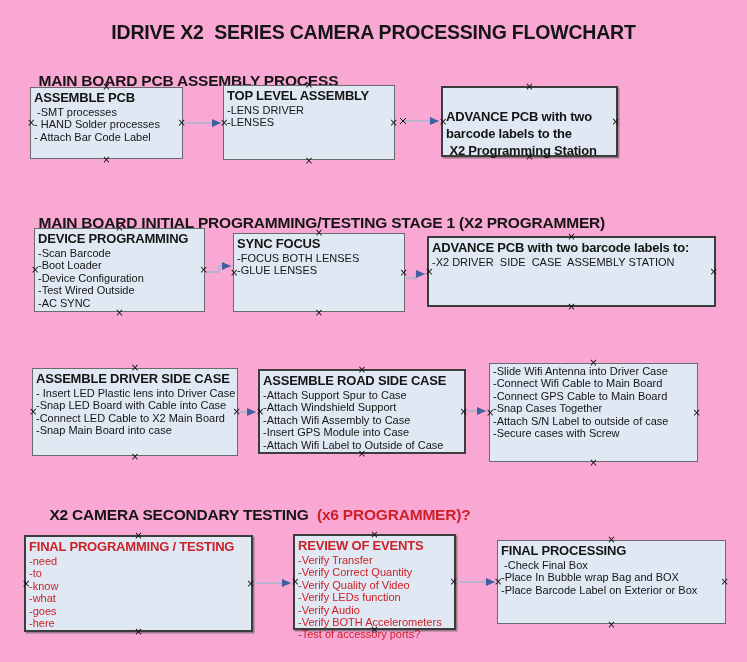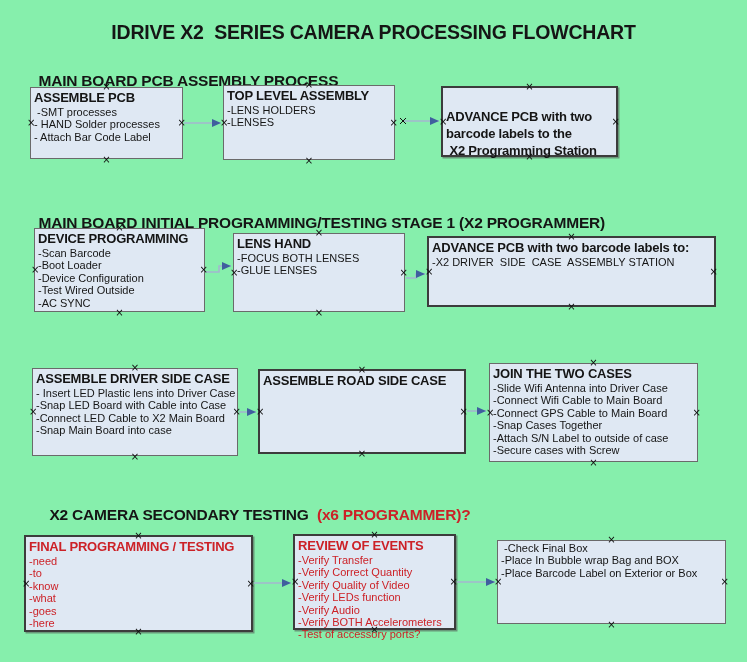--- a/index.html
+++ b/index.html
@@ -7,21 +7,21 @@
     --box-border:#6a6a6a;
     --box-border-dark:#3c3c3c;
     --text:#151515;
     --red:#cc2127;
     --arrow-line:#a3b7cf;
     --arrow-head:#3f5f9e;
     --handle:#101010;
   }
   html,body{margin:0;padding:0;background:#ffffff;}
   .canvas{
-    position:relative;width:747px;height:662px;background:#86efac;overflow:hidden;
+    position:relative;width:747px;height:662px;background:#f9a8d4;overflow:hidden;
     font-family:"Liberation Sans","DejaVu Sans",sans-serif;color:var(--text);
   }
   .page-title{
     position:absolute;left:0;top:21px;width:747px;text-align:center;
     font-size:19.5px;font-weight:bold;white-space:pre;letter-spacing:-0.2px;
   }
   .sec-heading{
     position:absolute;font-size:15.5px;font-weight:bold;white-space:pre;letter-spacing:-0.2px;
   }
   .sec-heading .red-part{color:var(--red);text-align:center;}
@@ -75,21 +75,21 @@
     <div class="box-body"> -SMT processes
 - HAND Solder processes
 - Attach Bar Code Label</div>
   <span class="handle h-top">×</span>
       <span class="handle h-bottom">×</span>
       <span class="handle h-left">×</span>
       <span class="handle h-right">×</span>
     </div>
   <div class="box" style="left:223px;top:85px;width:172px;height:75px;">
     <div class="box-title">TOP LEVEL ASSEMBLY</div>
-    <div class="box-body">-LENS HOLDERS
+    <div class="box-body">-LENS DRIVER
 -LENSES</div>
   <span class="handle h-top">×</span>
       <span class="handle h-bottom">×</span>
       <span class="handle h-left">×</span>
       <span class="handle h-right">×</span>
     </div>
   <div class="box dark shadow" style="left:441px;top:86px;width:177px;height:71px;">
     <div class="box-title multiline">ADVANCE PCB with two
 barcode labels to the
  X2 Programming Station</div>
@@ -105,21 +105,21 @@
 -Boot Loader
 -Device Configuration
 -Test Wired Outside
 -AC SYNC</div>
   <span class="handle h-top">×</span>
       <span class="handle h-bottom">×</span>
       <span class="handle h-left">×</span>
       <span class="handle h-right">×</span>
     </div>
   <div class="box" style="left:233px;top:233px;width:172px;height:79px;">
-    <div class="box-title">LENS HAND</div>
+    <div class="box-title">SYNC FOCUS</div>
     <div class="box-body">-FOCUS BOTH LENSES
 -GLUE LENSES</div>
   <span class="handle h-top">×</span>
       <span class="handle h-bottom">×</span>
       <span class="handle h-left">×</span>
       <span class="handle h-right">×</span>
     </div>
   <div class="box dark" style="left:427px;top:236px;width:289px;height:71px;">
     <div class="box-title">ADVANCE PCB with two barcode labels to:</div>
     <div class="box-body">-X2 DRIVER  SIDE  CASE  ASSEMBLY STATION</div>
@@ -135,27 +135,31 @@
 -Snap LED Board with Cable into Case
 -Connect LED Cable to X2 Main Board
 -Snap Main Board into case</div>
   <span class="handle h-top">×</span>
       <span class="handle h-bottom">×</span>
       <span class="handle h-left">×</span>
       <span class="handle h-right">×</span>
     </div>
   <div class="box dark" style="left:258px;top:369px;width:208px;height:85px;">
     <div class="box-title">ASSEMBLE ROAD SIDE CASE</div>
+    <div class="box-body">-Attach Support Spur to Case
+-Attach Windshield Support
+-Attach Wifi Assembly to Case
+-Insert GPS Module into Case
+-Attach Wifi Label to Outside of Case</div>
   <span class="handle h-top">×</span>
       <span class="handle h-bottom">×</span>
       <span class="handle h-left">×</span>
       <span class="handle h-right">×</span>
     </div>
   <div class="box" style="left:489px;top:363px;width:209px;height:99px;">
-    <div class="box-title">JOIN THE TWO CASES</div>
     <div class="box-body">-Slide Wifi Antenna into Driver Case
 -Connect Wifi Cable to Main Board
 -Connect GPS Cable to Main Board
 -Snap Cases Together
 -Attach S/N Label to outside of case
 -Secure cases with Screw</div>
   <span class="handle h-top">×</span>
       <span class="handle h-bottom">×</span>
       <span class="handle h-left">×</span>
       <span class="handle h-right">×</span>
@@ -182,20 +186,21 @@
 -Verify LEDs function
 -Verify Audio
 -Verify BOTH Accelerometers
 -Test of accessory ports?</div>
   <span class="handle h-top">×</span>
       <span class="handle h-bottom">×</span>
       <span class="handle h-left">×</span>
       <span class="handle h-right">×</span>
     </div>
   <div class="box" style="left:497px;top:540px;width:229px;height:84px;">
+    <div class="box-title">FINAL PROCESSING</div>
     <div class="box-body"> -Check Final Box
 -Place In Bubble wrap Bag and BOX
 -Place Barcode Label on Exterior or Box</div>
   <span class="handle h-top">×</span>
       <span class="handle h-bottom">×</span>
       <span class="handle h-left">×</span>
       <span class="handle h-right">×</span>
     </div>
 
   <svg class="arrows" width="747" height="662" viewBox="0 0 747 662">

